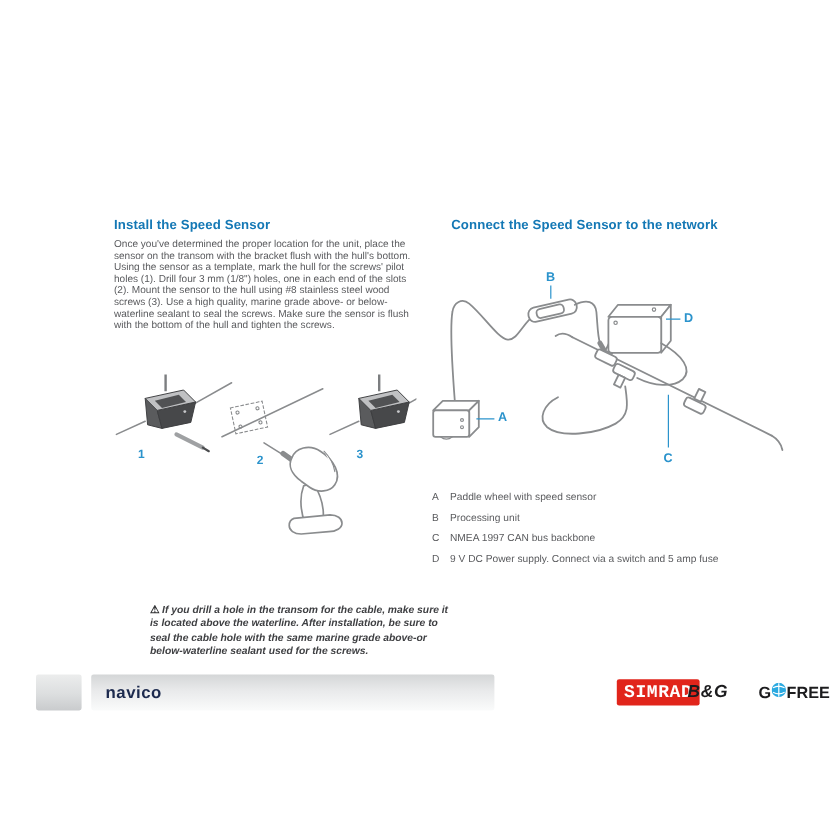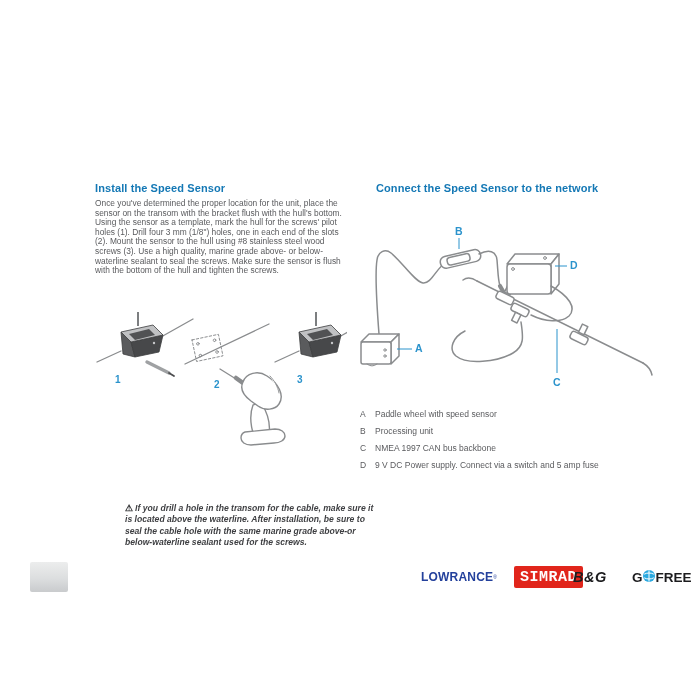--- a/index.html
+++ b/index.html
@@ -177,25 +177,24 @@
       <span class="legend-key">C</span>
       <span class="legend-text">NMEA 1997 CAN bus backbone</span>
     </div>
     <div class="legend-row">
       <span class="legend-key">D</span>
       <span class="legend-text">9 V DC Power supply.  Connect via a switch and 5 amp fuse</span>
     </div>
   </div>
 
   <div class="footer-square"></div>
-
-  <div class="brand brand-lowrance">
-    <span class="txt">LOWRANCE</span>
-      <span class="reg">®</span>
-  </div>
+  <div class="footer-bar">
+    <span class="navico">navico</span>
+  </div>
+
   <div class="brand brand-simrad">
     <span class="box">SIMRAD</span>
   </div>
   <div class="brand brand-bg">
     <span class="txt">B&amp;G</span>
   </div>
   <div class="brand brand-gofree">
     <span class="txt">G</span>
       <span class="globe"><svg width="12" height="12" viewBox="0 0 12 12">
           <circle cx="6" cy="6" r="6" fill="#2aa9e0"></circle>

